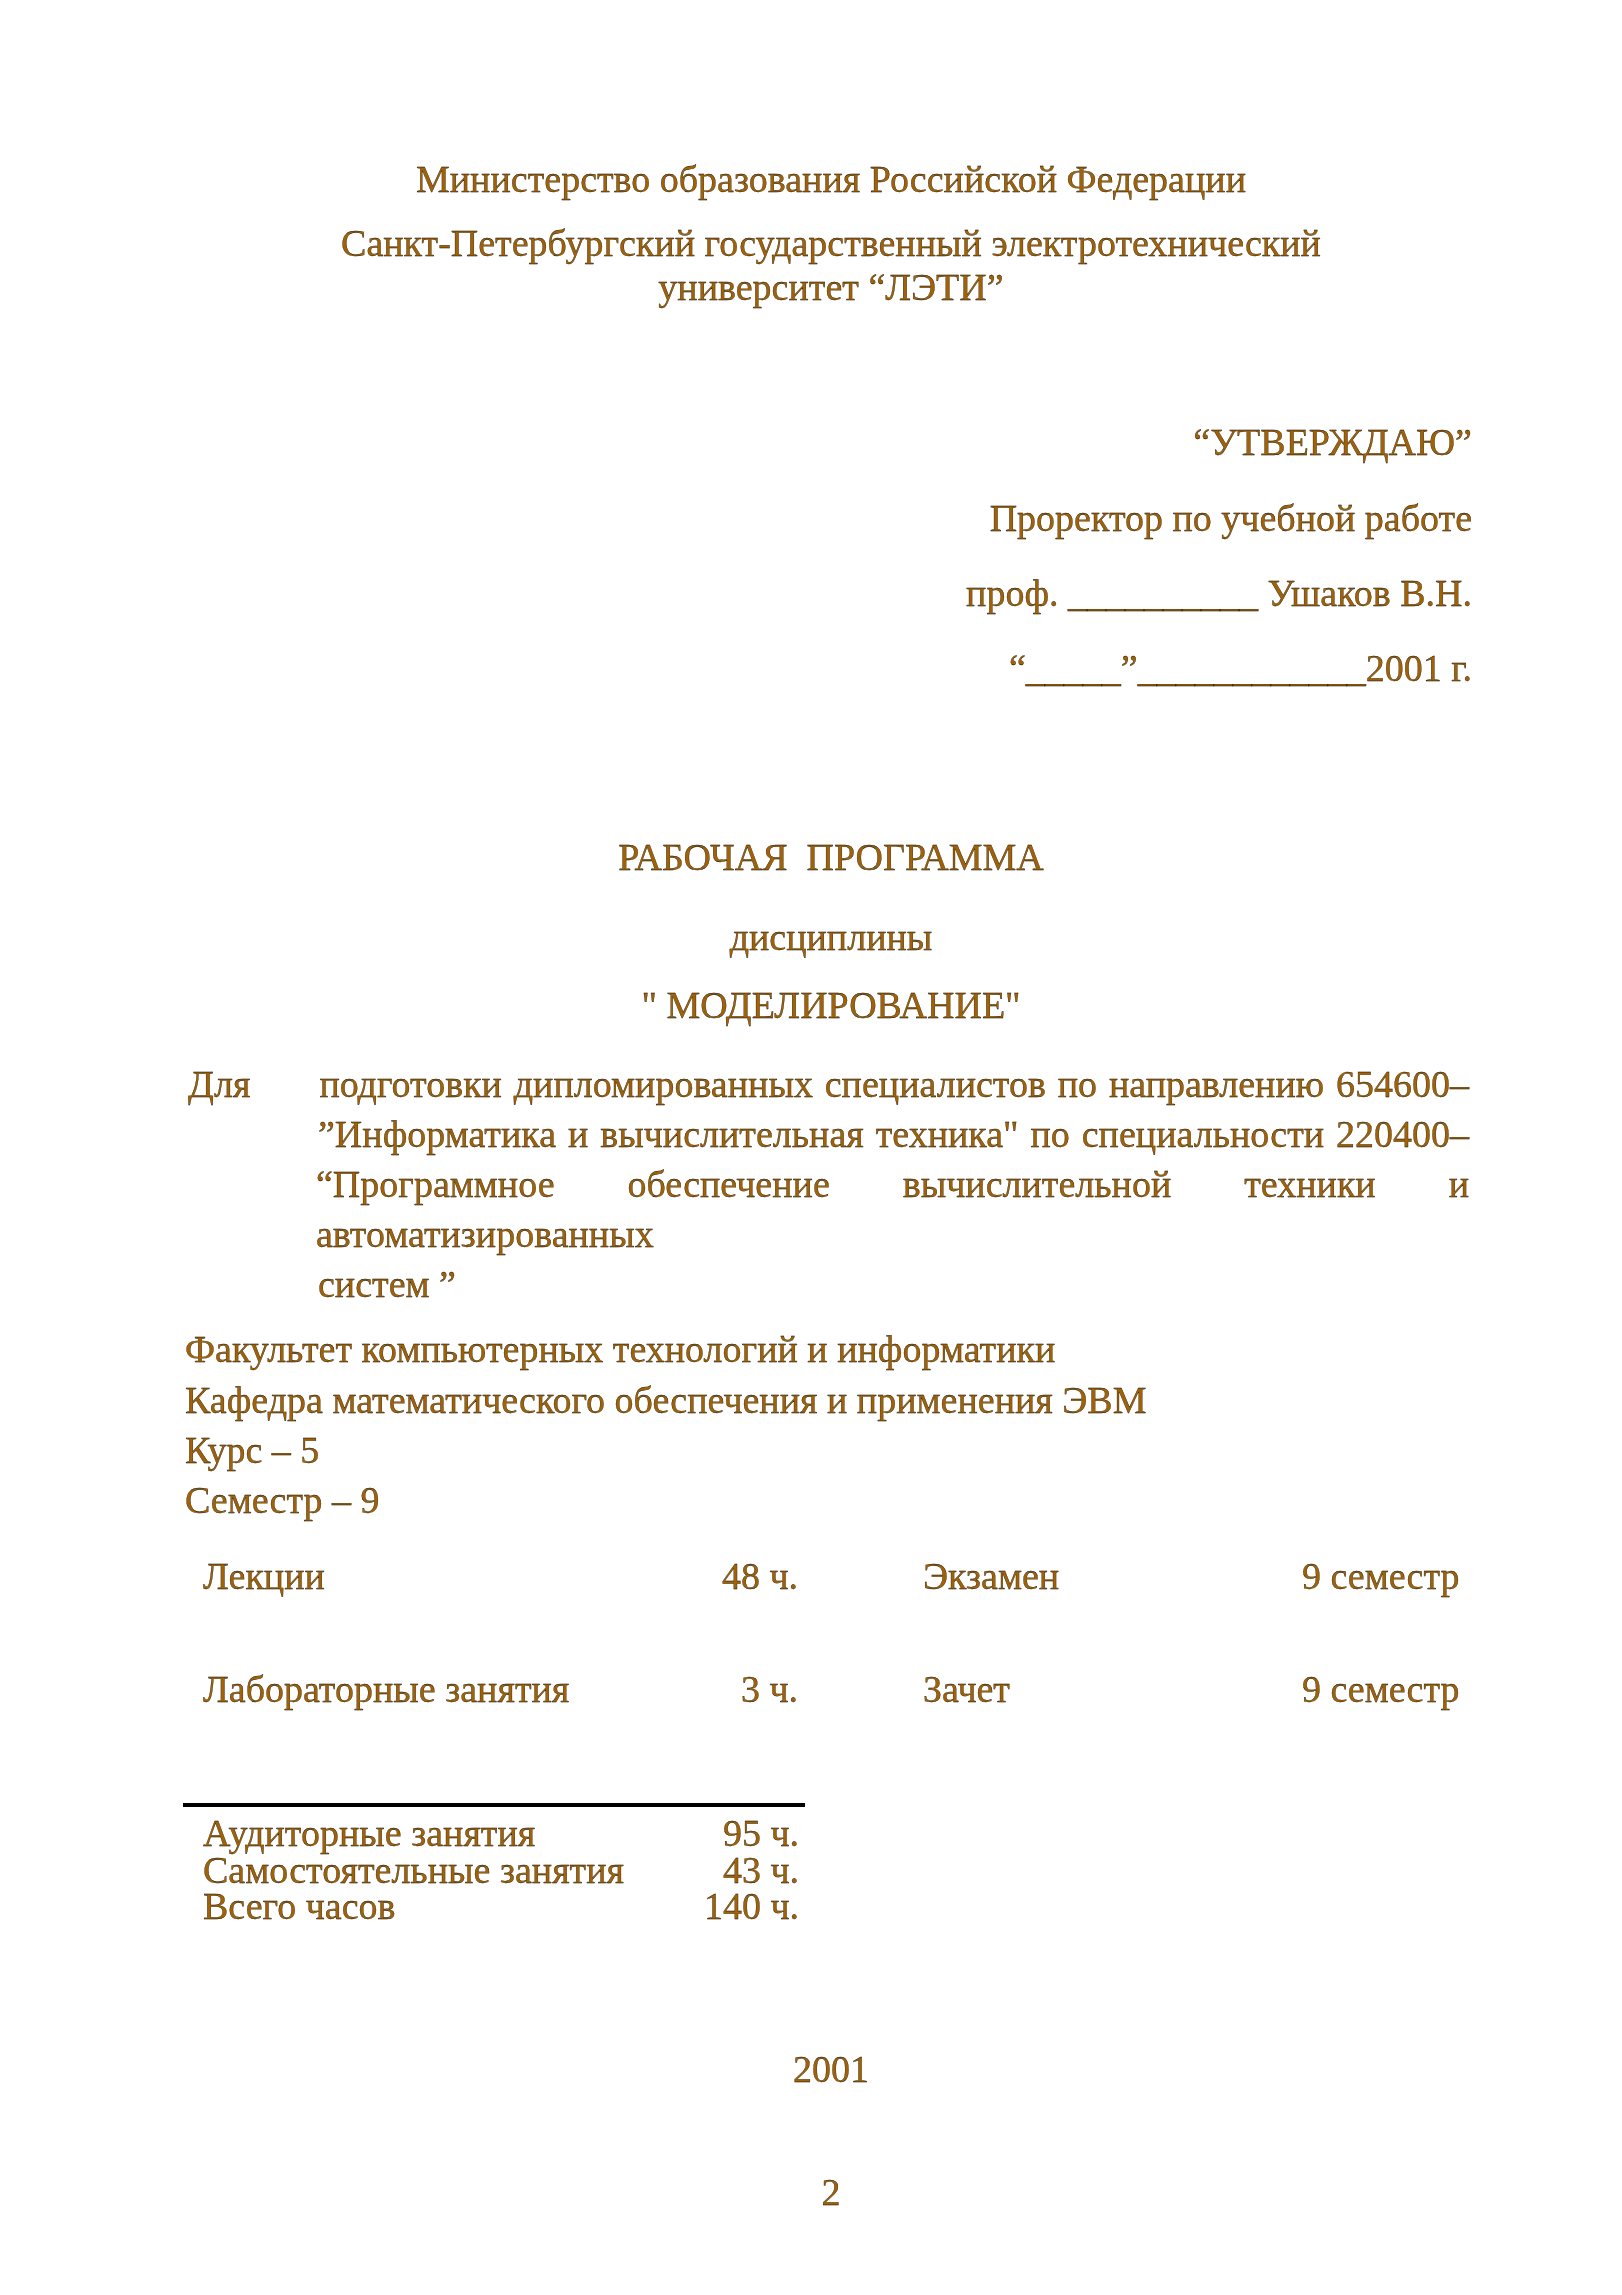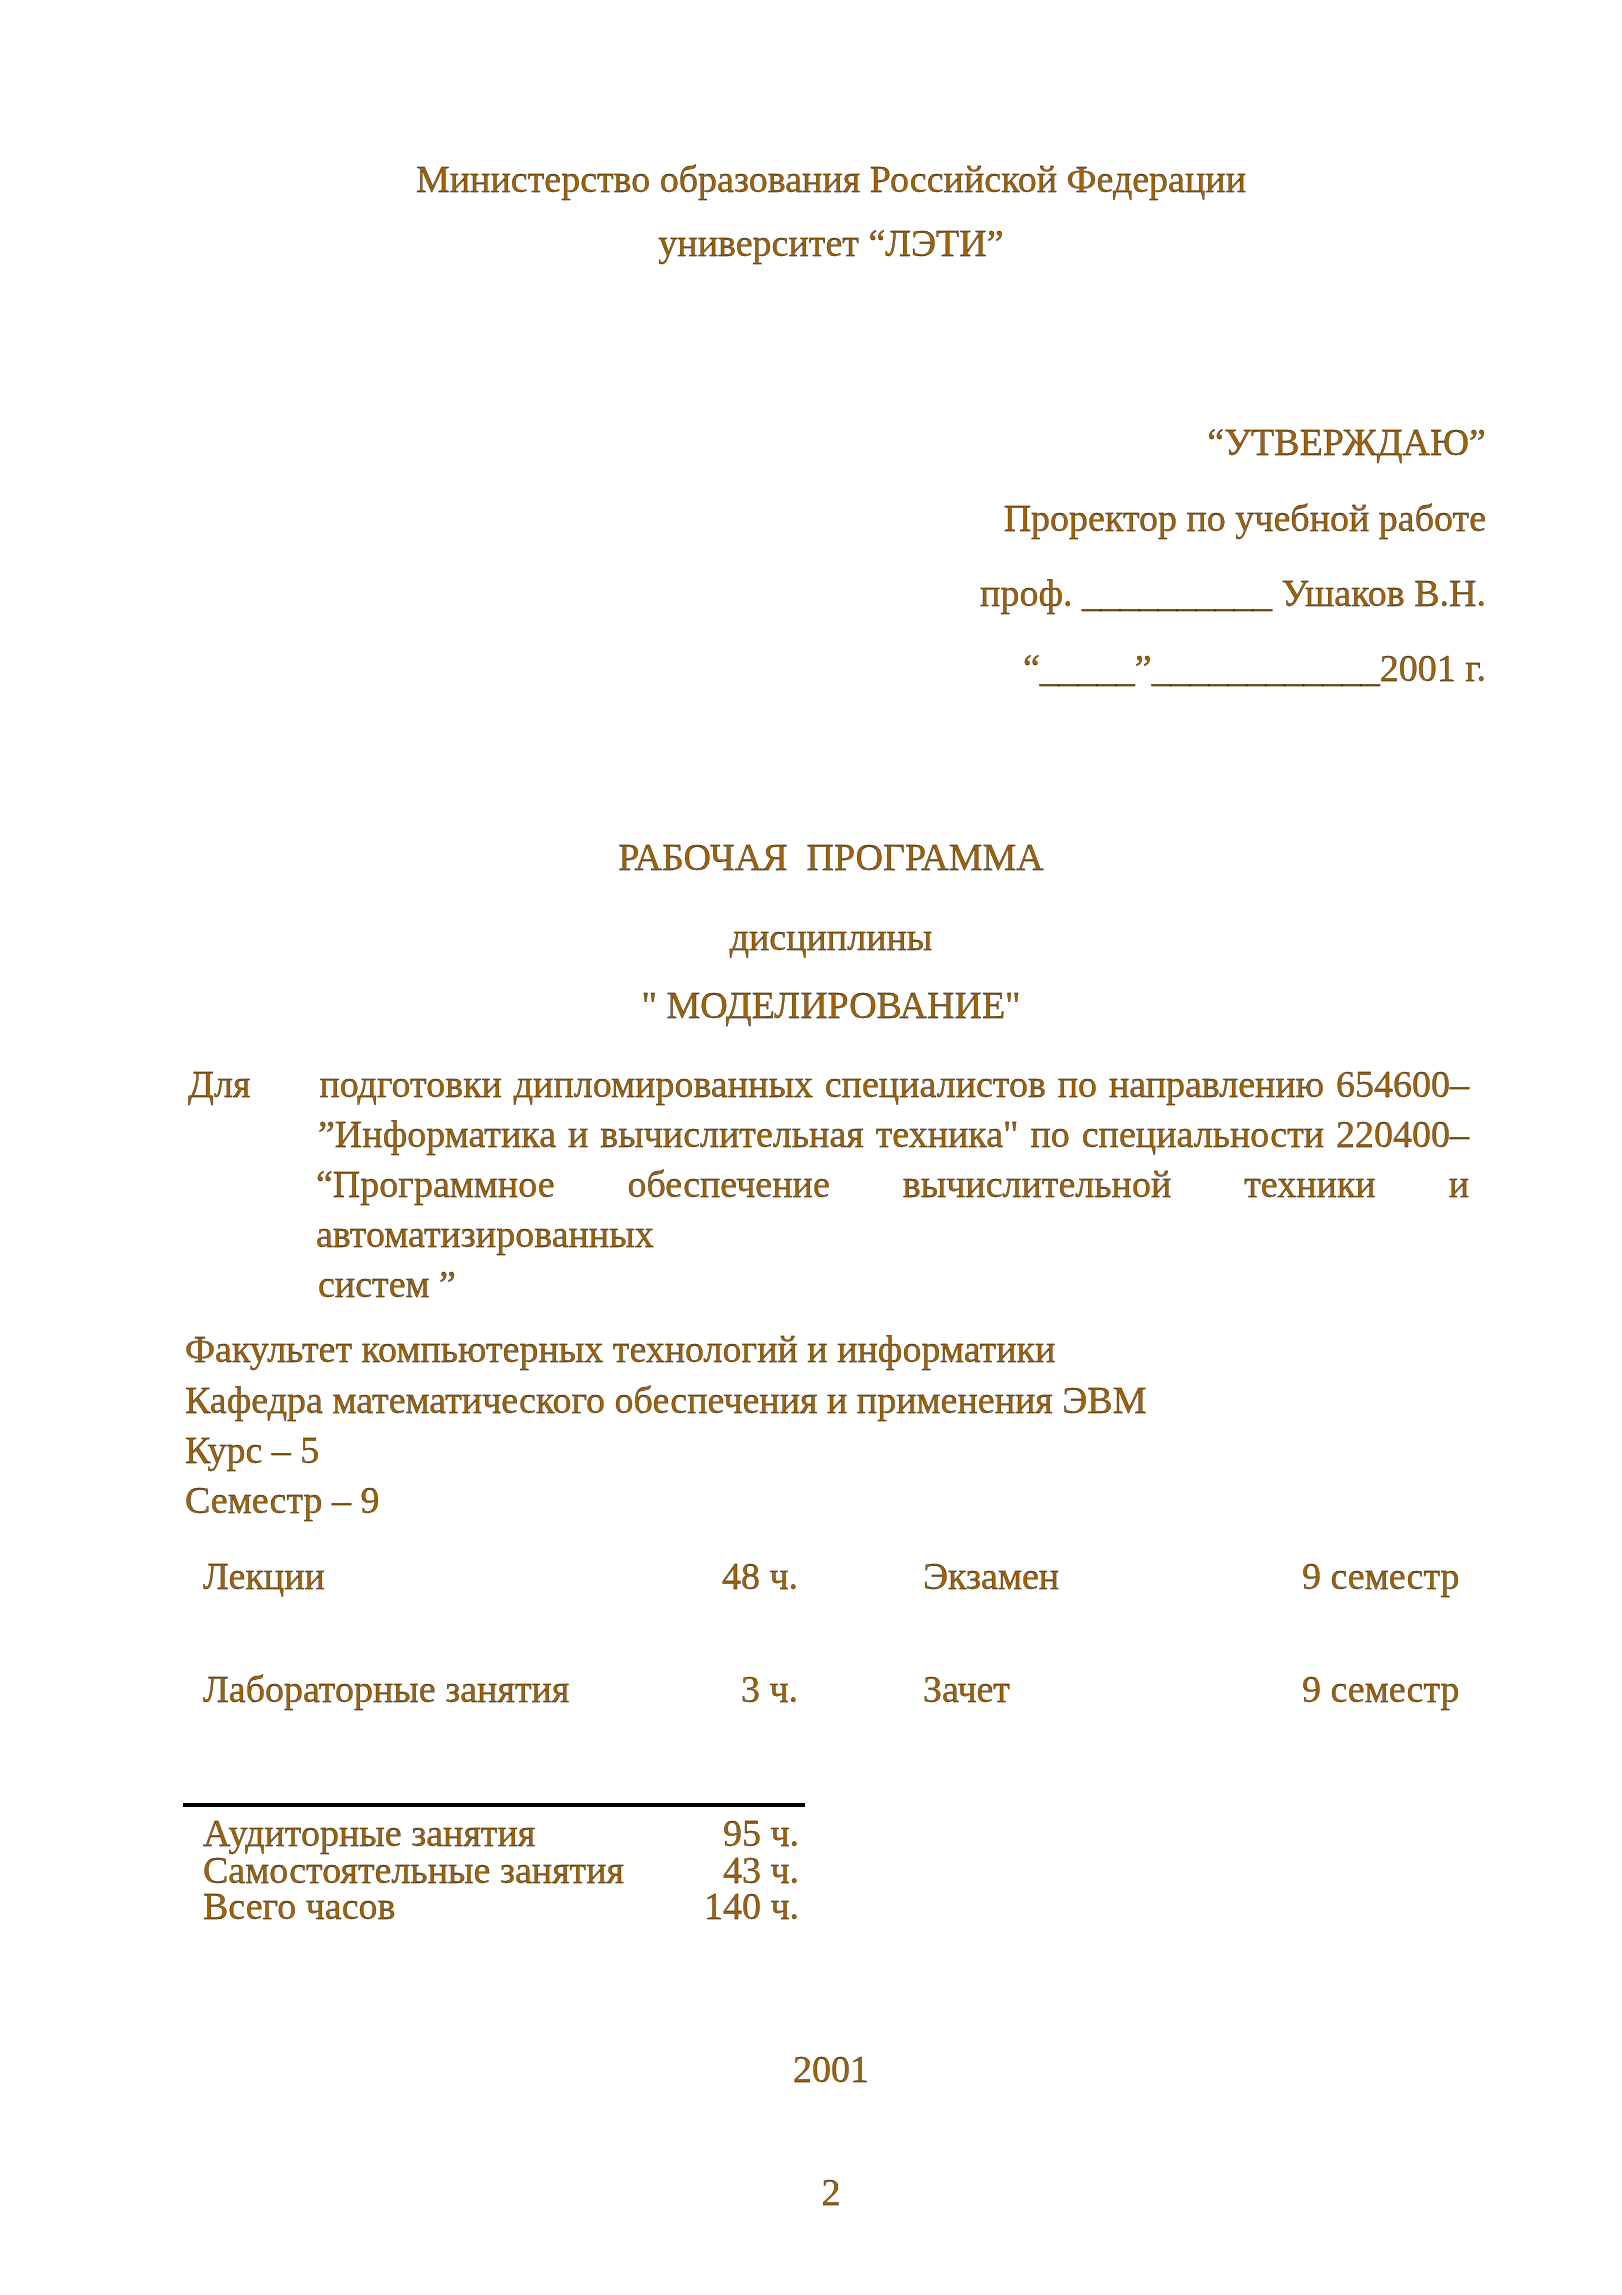--- a/index.html
+++ b/index.html
@@ -19,21 +19,21 @@
   }
   .abs { position: absolute; }
   .t { white-space: pre-wrap; }
   .line { line-height: 46px; white-space: pre; }
   .centerblock {
     left: 185px;
     width: 1292px;
     text-align: center;
   }
   .rightblock {
-    right: 137px;
+    right: 151px;
     text-align: center;
   }
   .university { line-height: 44px; }
   .para {
     left: 188px;
     top: 1059px;
     width: 1281px;
     line-height: 50px;
   }
   .para-line1 { display: flex; }
@@ -69,20 +69,21 @@
   }
 </style>
 </head>
 <body>
 
 <div class="page">
 
   <div class="abs centerblock line" style="top:156px">Министерство образования Российской Федерации</div>
 
   <div class="abs centerblock university" style="top:221px">
+    <div class="t">Санкт-Петербургский государственный электротехнический</div>
     <div class="t">университет “ЛЭТИ”</div>
   </div>
 
   <div class="abs rightblock line" style="top:419px">“УТВЕРЖДАЮ”</div>
   <div class="abs rightblock line" style="top:495px">Проректор по учебной работе</div>
   <div class="abs rightblock line" style="top:570px">проф. __________ Ушаков В.Н.</div>
   <div class="abs rightblock line" style="top:645px">“_____”____________2001 г.</div>
 
   <div class="abs centerblock line" style="top:834px">РАБОЧАЯ  ПРОГРАММА</div>
   <div class="abs centerblock line" style="top:914px">дисциплины</div>

